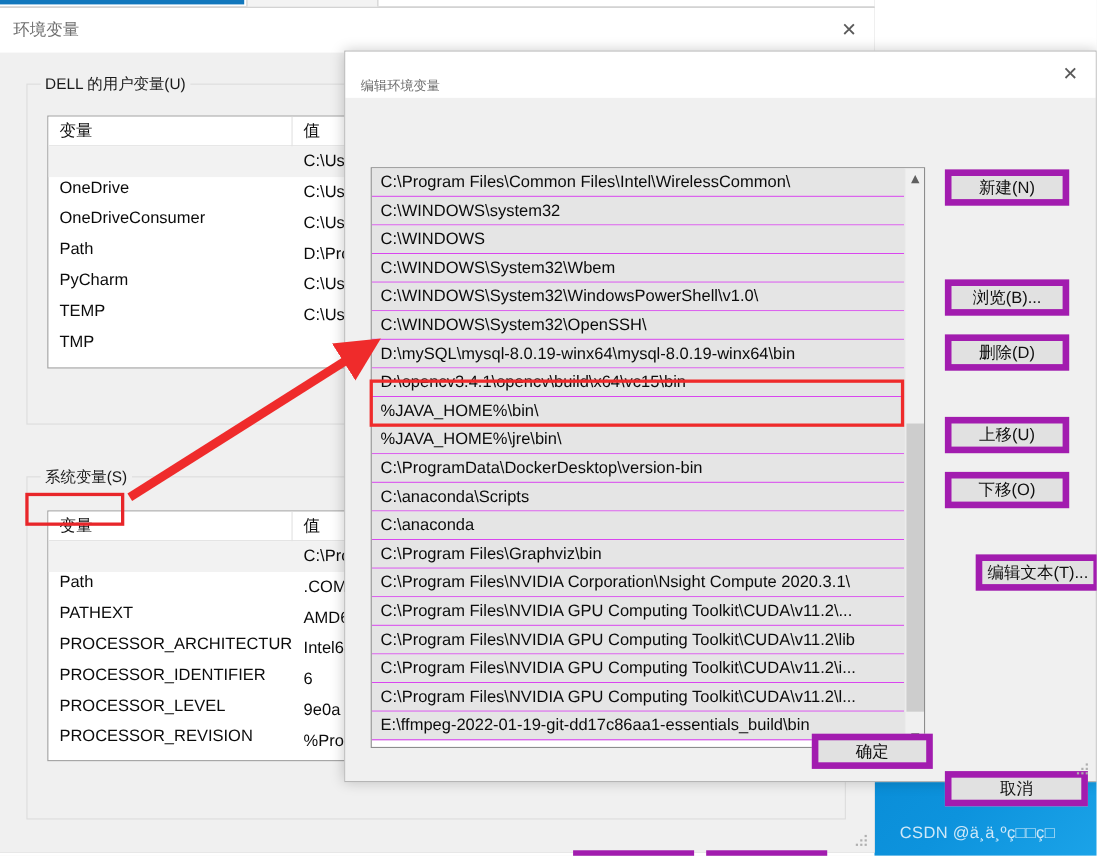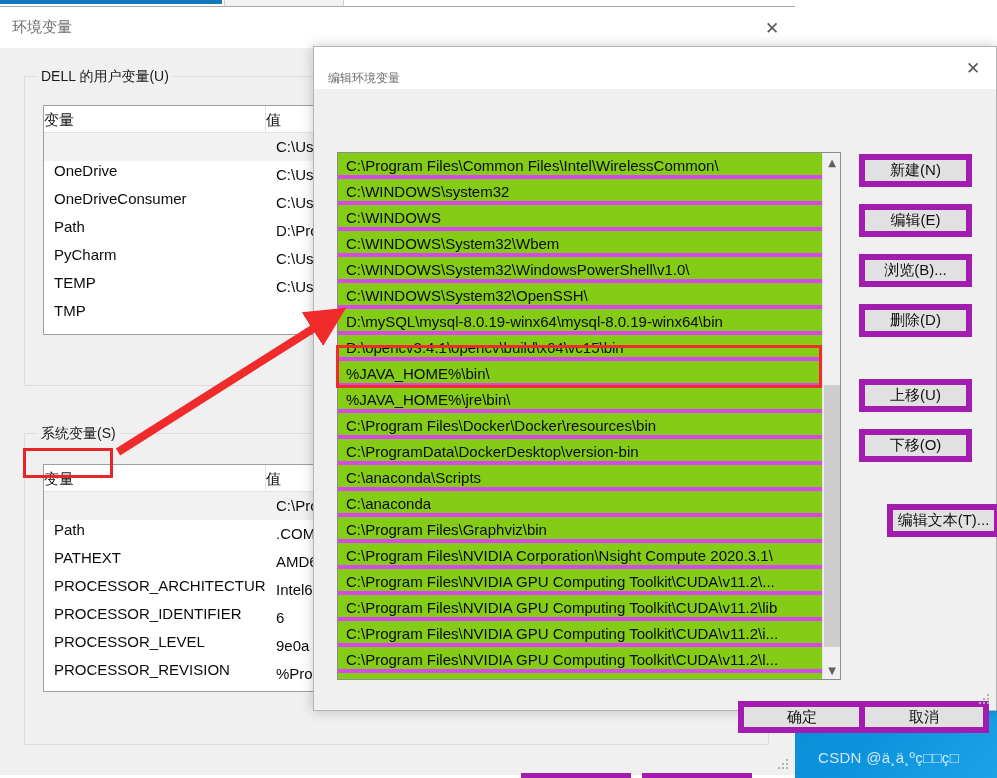--- a/index.html
+++ b/index.html
@@ -131,20 +131,21 @@
   .lv-header {
     display: flex;
     height: 27px;
     background: #ffffff;
     border-bottom: 1px solid #e2e2e2;
     align-items: center;
   }
   .lv-header .col {
     font-size: 15px;
     color: #0f0f0f;
+    padding-left: 10px;
     height: 27px;
     line-height: 27px;
     overflow: hidden;
     white-space: nowrap;
   }
   .col-name { width: 222px; border-right: 1px solid #e2e2e2; }
   .col-val  { flex: 1; }
 
   .lv-row {
     display: flex;
@@ -241,24 +242,24 @@
     border: 1px solid #8d8d8d;
     overflow: hidden;
   }
   .path-rows { position: absolute; left: 0; top: 0; right: 18px; top: 0; }
   .path-row {
     height: 26px;
     line-height: 26px;
     font-size: 15px;
     color: #0b0b0b;
     padding-left: 8px;
-    border-bottom: 4px solid #d946ef;
+    border-bottom: 1px solid #d946ef;
     white-space: nowrap;
     overflow: hidden;
-    background: #84cc16;
+    background: #e5e5e5;
   }
 
   
   .vscroll {
     position: absolute;
     right: 0; top: 0;
     width: 18px; height: 526px;
     background: #f0f0f0;
     border-left: 1px solid #e3e3e3;
   }
@@ -295,21 +296,21 @@
     width: 113px; height: 33px;
   }
   .sb1 { top: 65px; }
   .sb2 { top: 115px; }
   .sb3 { top: 165px; }
   .sb4 { top: 215px; }
   .sb5 { top: 290px; }
   .sb6 { top: 340px; }
   .sb7 { top: 415px; margin-left: 28px; }
 
-  .editwin-ok     { position: absolute; left: 424px; top: 612px; width: 128px; height: 32px; }
+  .editwin-ok     { position: absolute; left: 424px; top: 578px; width: 110px; height: 32px; }
   .editwin-cancel { position: absolute; left: 545px; top: 612px; width: 130px; height: 32px; }
 
   
   .annot-arrow {
     position: absolute;
     left: 0; top: 0;
     width: 997px; height: 778px;
     pointer-events: none;
     z-index: 45;
   }
@@ -447,21 +448,20 @@
             <div class="path-row">C:\Program Files\Common Files\Intel\WirelessCommon\</div>
             <div class="path-row">C:\WINDOWS\system32</div>
             <div class="path-row">C:\WINDOWS</div>
             <div class="path-row">C:\WINDOWS\System32\Wbem</div>
             <div class="path-row">C:\WINDOWS\System32\WindowsPowerShell\v1.0\</div>
             <div class="path-row">C:\WINDOWS\System32\OpenSSH\</div>
             <div class="path-row">D:\mySQL\mysql-8.0.19-winx64\mysql-8.0.19-winx64\bin</div>
             <div class="path-row">D:\opencv3.4.1\opencv\build\x64\vc15\bin</div>
             <div class="path-row">%JAVA_HOME%\bin\</div>
             <div class="path-row">%JAVA_HOME%\jre\bin\</div>
-            <div class="path-row">C:\Program Files\Docker\Docker\resources\bin</div>
             <div class="path-row">C:\ProgramData\DockerDesktop\version-bin</div>
             <div class="path-row">C:\anaconda\Scripts</div>
             <div class="path-row">C:\anaconda</div>
             <div class="path-row">C:\Program Files\Graphviz\bin</div>
             <div class="path-row">C:\Program Files\NVIDIA Corporation\Nsight Compute 2020.3.1\</div>
             <div class="path-row">C:\Program Files\NVIDIA GPU Computing Toolkit\CUDA\v11.2\...</div>
             <div class="path-row">C:\Program Files\NVIDIA GPU Computing Toolkit\CUDA\v11.2\lib</div>
             <div class="path-row">C:\Program Files\NVIDIA GPU Computing Toolkit\CUDA\v11.2\i...</div>
             <div class="path-row">C:\Program Files\NVIDIA GPU Computing Toolkit\CUDA\v11.2\l...</div>
             <div class="path-row">E:\ffmpeg-2022-01-19-git-dd17c86aa1-essentials_build\bin</div>
@@ -469,21 +469,20 @@
         <div class="vscroll">
           <div class="arrow up">▲</div>
           <div class="thumb"></div>
           <div class="arrow down">▼</div>
         </div>
       </div>
 
       <div class="red-box-java"></div>
 
       <div class="btn sidebtn sb1">新建(N)</div>
-      <div class="btn sidebtn sb2">编辑(E)</div>
       <div class="btn sidebtn sb3">浏览(B)...</div>
       <div class="btn sidebtn sb4">删除(D)</div>
       <div class="btn sidebtn sb5">上移(U)</div>
       <div class="btn sidebtn sb6">下移(O)</div>
       <div class="btn sidebtn sb7">编辑文本(T)...</div>
 
       <div class="btn editwin-ok">确定</div>
       <div class="btn editwin-cancel">取消</div>
 
       <div class="grip">

